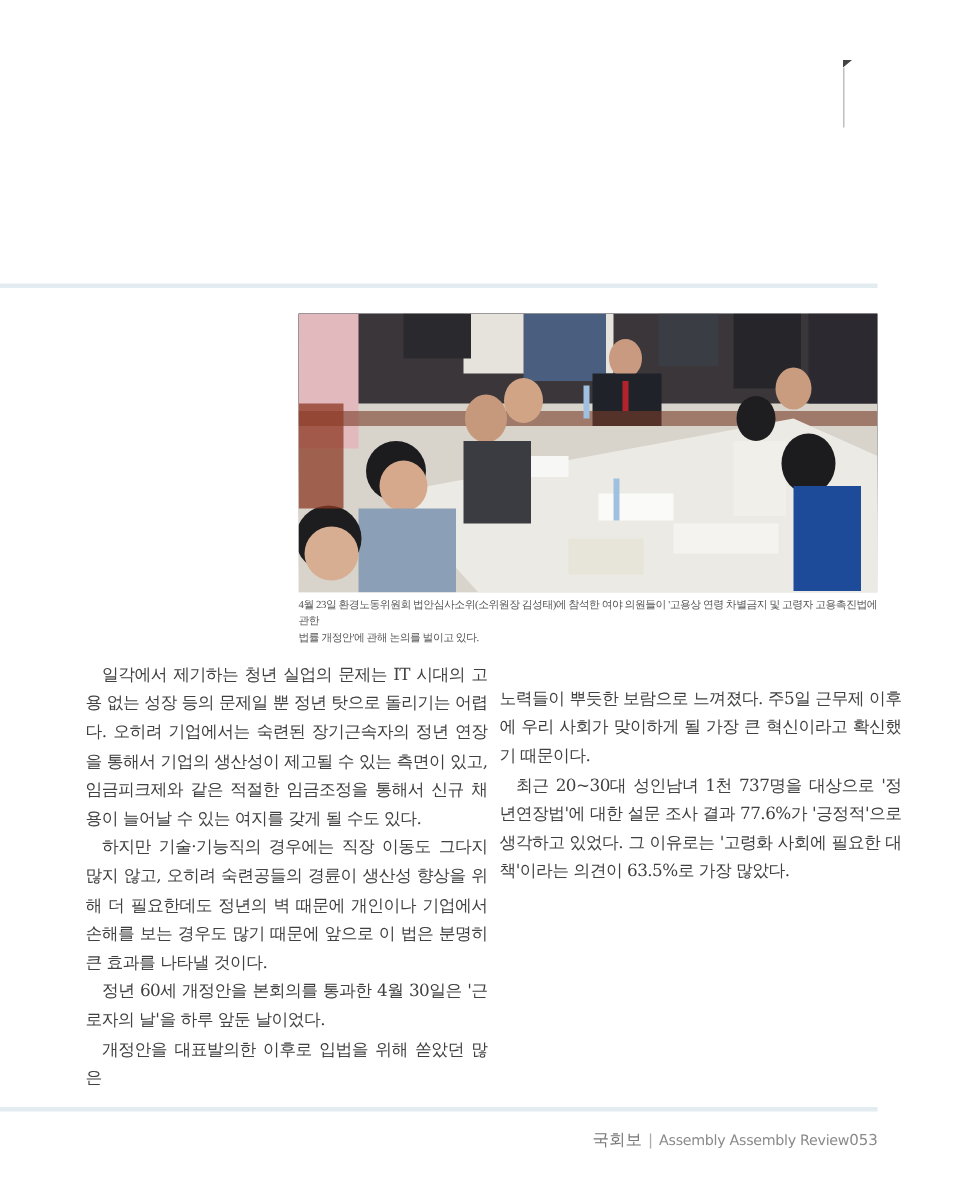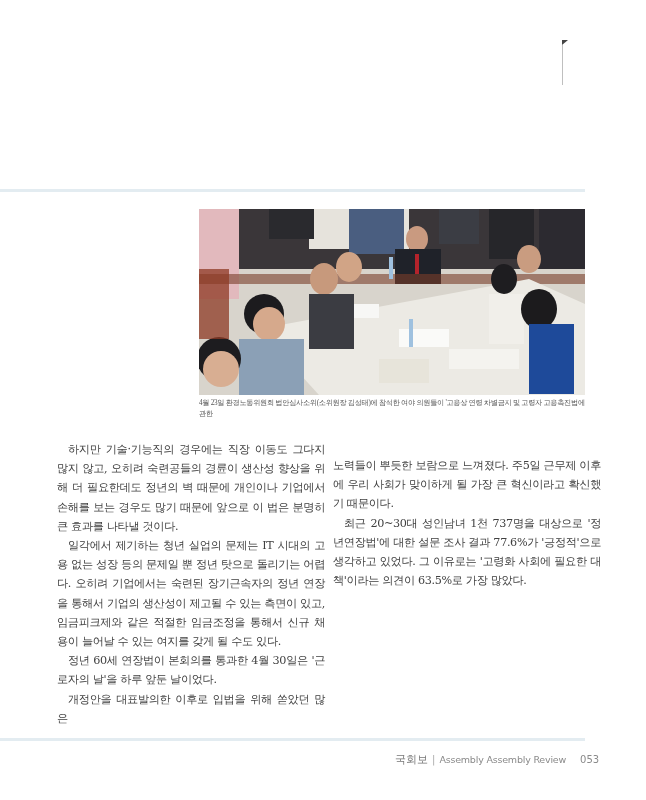--- a/index.html
+++ b/index.html
@@ -23,21 +23,21 @@
   .col.right { left:333px;margin-top:16px; }
   .col p { margin:0; text-indent:11px; }
   .col p.cont { text-indent:0; }
   .end-mark { display:inline-block; width:9px; height:9px; border-radius:50%;
               border:1px solid #c9c9c9; background:#eee; vertical-align:-1px; margin-left:4px; }
   .footer { position:absolute; top:752px; left:395px; font-family:"DejaVu Sans","Liberation Sans",sans-serif;
             font-size:10px; color:#8a8a8a; white-space:nowrap; }
   .footer .kr { font-size:11px; color:#777; }
   .footer .sep { margin:0 4px; color:#aaa; }
   .footer .en { font-size:9.5px; letter-spacing:-0.2px; }
-  .footer .page { margin-left:14px; }
+  .footer .page { }
 </style>
 </head>
 <body>
 
 <div class="corner-mark"></div>
 <div class="corner-line"></div>
 
 <div class="rule top"></div>
 
 <div class="photo" title="Meeting of the Environment and Labor Committee legislative review subcommittee">
@@ -74,26 +74,27 @@
     <rect x="290" y="85" width="35" height="50" fill="#f1efea"></rect>
     <ellipse cx="340" cy="100" rx="18" ry="20" fill="#1c1b1d"></ellipse>
     <rect x="330" y="115" width="45" height="70" fill="#1e4a9a"></rect>
     <ellipse cx="330" cy="50" rx="12" ry="14" fill="#c99c80"></ellipse>
     <rect x="0" y="60" width="30" height="70" fill="#8e3a24" opacity="0.75"></rect>
   </svg>
 </div>
 
 <div class="caption">
   <div>4월 23일 환경노동위원회 법안심사소위(소위원장 김성태)에 참석한 여야 의원들이 '고용상 연령 차별금지 및 고령자 고용촉진법에 관한</div>
+  <div>법률 개정안'에 관해 논의를 벌이고 있다.</div>
 </div>
 
 <div class="col left">
+  <p>일각에서 제기하는 청년 실업의 문제는 IT 시대의 고용 없는 성장 등의 문제일 뿐 정년 탓으로 돌리기는 어렵다. 오히려 기업에서는 숙련된 장기근속자의 정년 연장을 통해서 기업의 생산성이 제고될 수 있는 측면이 있고, 임금피크제와 같은 적절한 임금조정을 통해서 신규 채용이 늘어날 수 있는 여지를 갖게 될 수도 있다.</p>
   <p>하지만 기술·기능직의 경우에는 직장 이동도 그다지 많지 않고, 오히려 숙련공들의 경륜이 생산성 향상을 위해 더 필요한데도 정년의 벽 때문에 개인이나 기업에서 손해를 보는 경우도 많기 때문에 앞으로 이 법은 분명히 큰 효과를 나타낼 것이다.</p>
-  <p>일각에서 제기하는 청년 실업의 문제는 IT 시대의 고용 없는 성장 등의 문제일 뿐 정년 탓으로 돌리기는 어렵다. 오히려 기업에서는 숙련된 장기근속자의 정년 연장을 통해서 기업의 생산성이 제고될 수 있는 측면이 있고, 임금피크제와 같은 적절한 임금조정을 통해서 신규 채용이 늘어날 수 있는 여지를 갖게 될 수도 있다.</p>
-  <p>정년 60세 연장법이 본회의를 통과한 4월 30일은 '근로자의 날'을 하루 앞둔 날이었다.</p>
+  <p>정년 60세 개정안을 본회의를 통과한 4월 30일은 '근로자의 날'을 하루 앞둔 날이었다.</p>
   <p>개정안을 대표발의한 이후로 입법을 위해 쏟았던 많은</p>
 </div>
 
 <div class="col right">
   <p class="cont">노력들이 뿌듯한 보람으로 느껴졌다. 주5일 근무제 이후에 우리 사회가 맞이하게 될 가장 큰 혁신이라고 확신했기 때문이다.</p>
   <p>최근 20~30대 성인남녀 1천 737명을 대상으로 '정년연장법'에 대한 설문 조사 결과 77.6%가 '긍정적'으로 생각하고 있었다. 그 이유로는 '고령화 사회에 필요한 대책'이라는 의견이 63.5%로 가장 많았다.</p>
 </div>
 
 <div class="rule bottom"></div>
 

